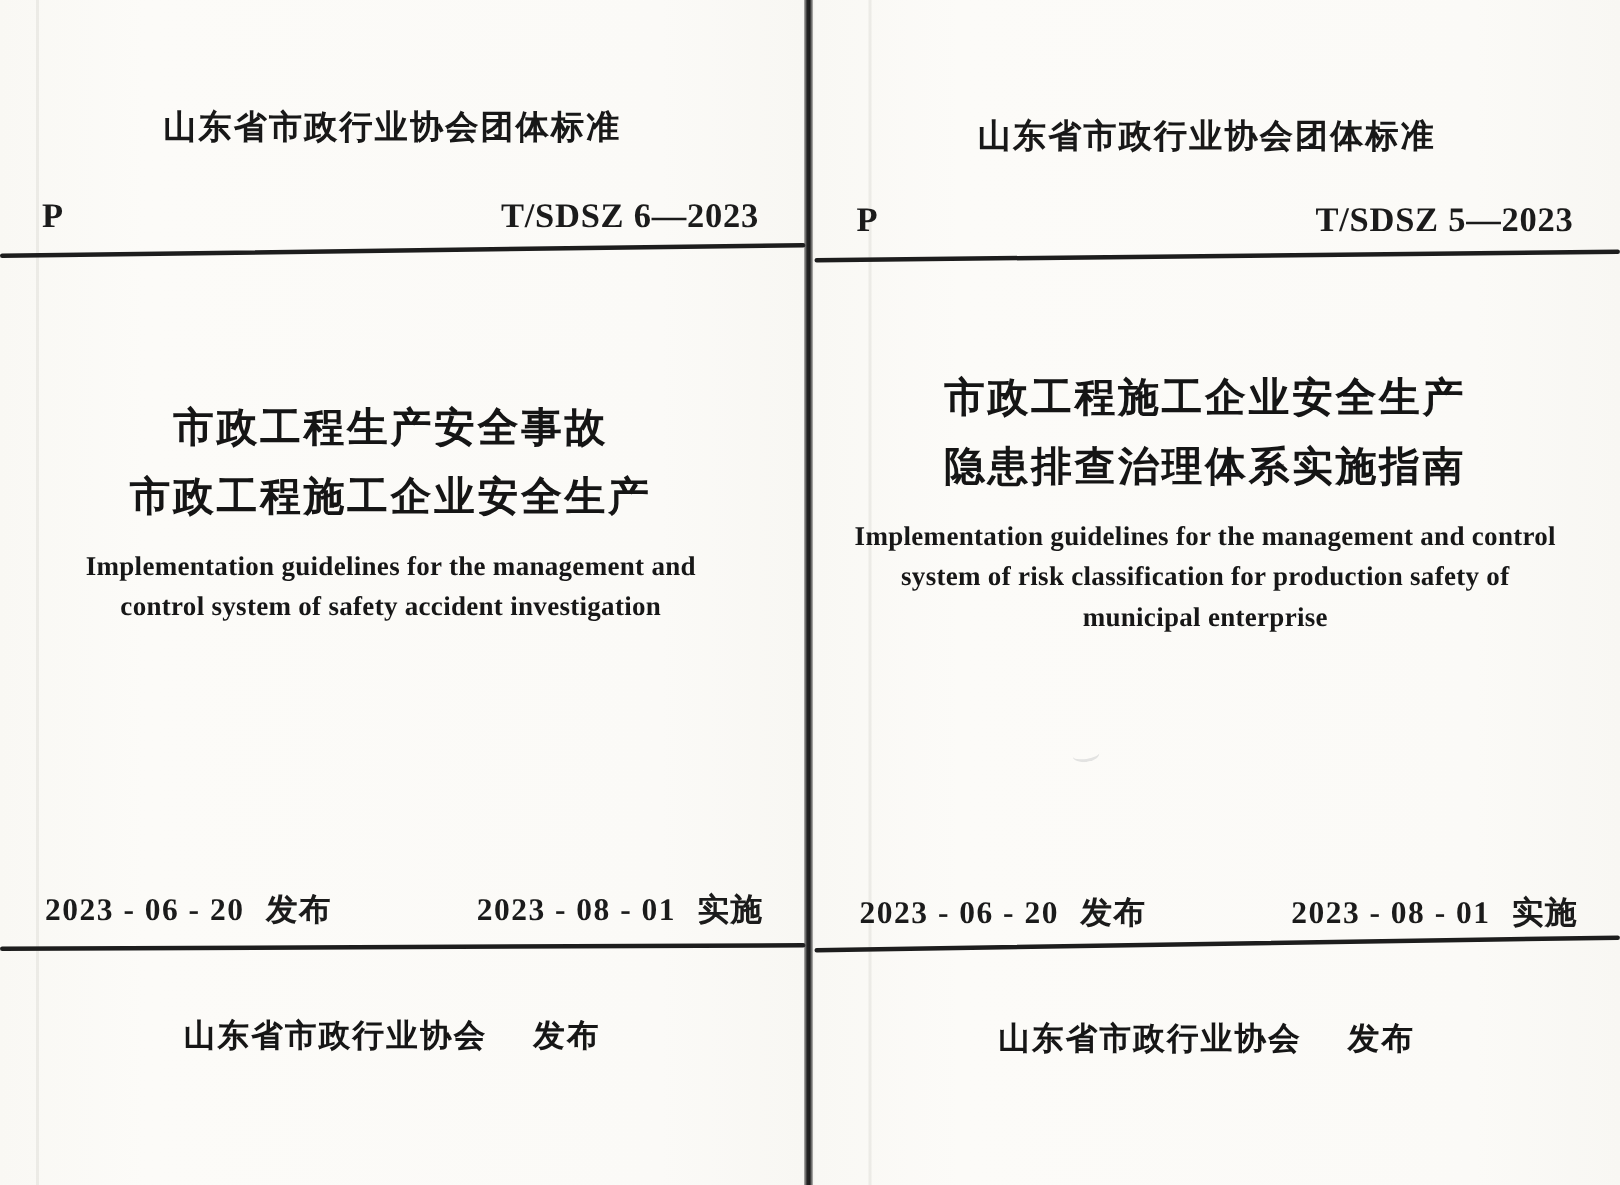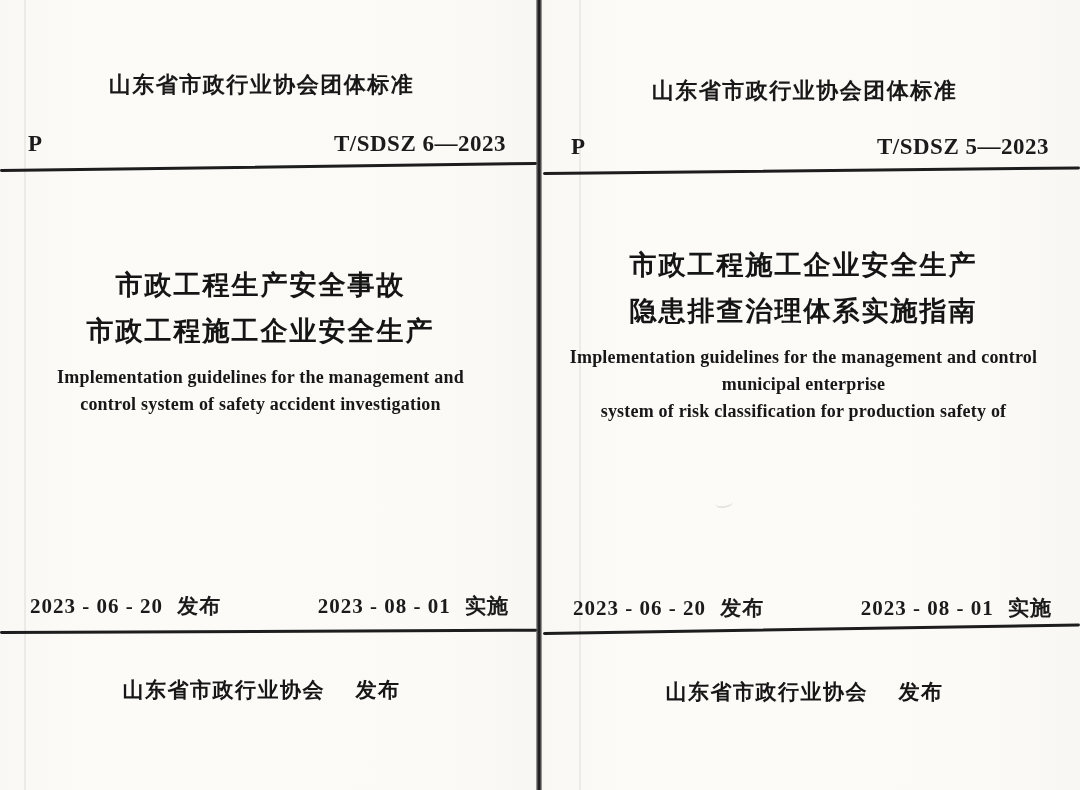--- a/index.html
+++ b/index.html
@@ -207,22 +207,22 @@
       <span class="std-code">T/SDSZ 5—2023</span>
     </div>
 
     <div class="rule rule-top-r"></div>
 
     <div class="title-block">
       <div class="title-cn">市政工程施工企业安全生产</div>
       <div class="title-cn">隐患排查治理体系实施指南</div>
       <div class="title-en">
         <div>Implementation guidelines for the management and control</div>
+        <div>system of risk classification for production safety of</div>
         <div>municipal enterprise</div>
-        <div>system of risk classification for production safety of</div>
       </div>
     </div>
 
     <div class="dates-row">
       <span class="date-item">
         <span class="date-value">2023 - 06 - 20</span>
         <span class="date-label">发布</span>
       </span>
       <span class="date-item">
         <span class="date-value">2023 - 08 - 01</span>

